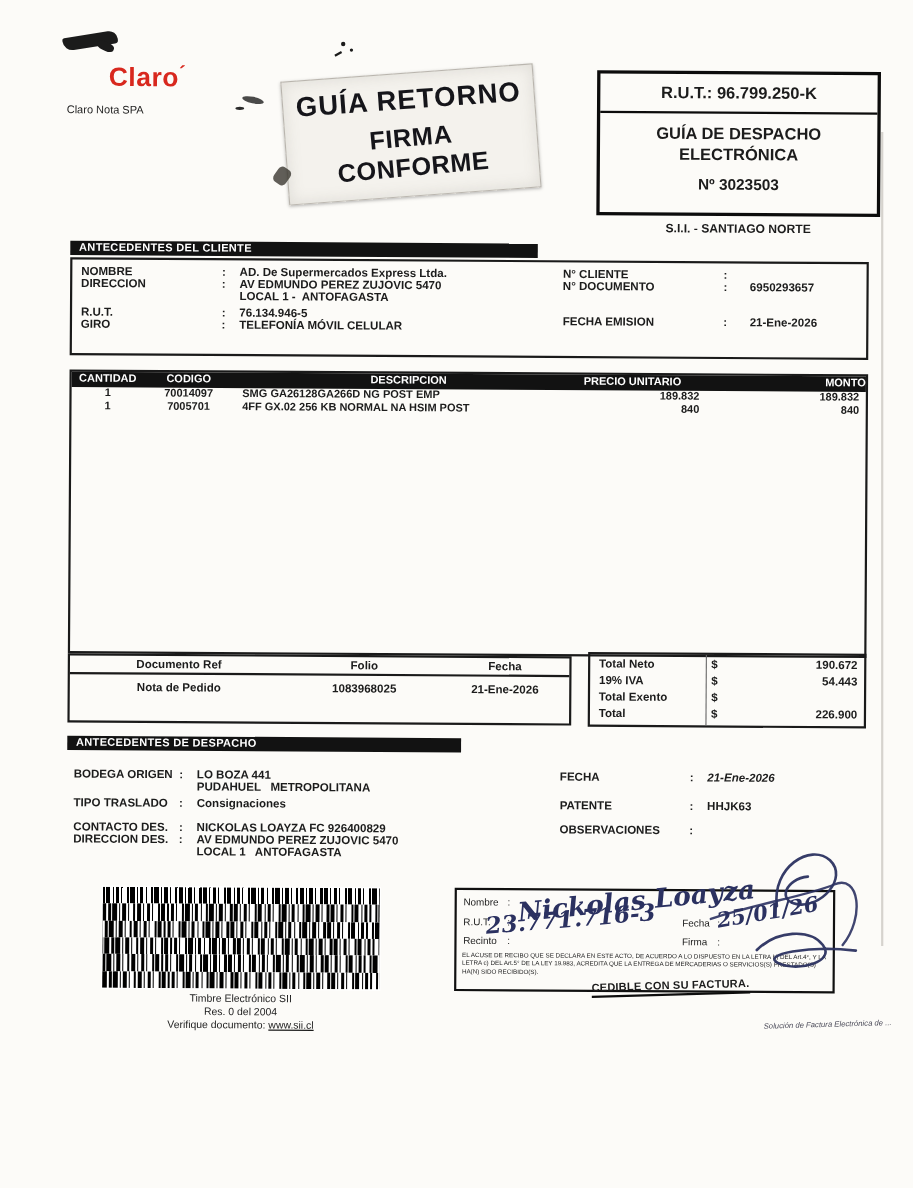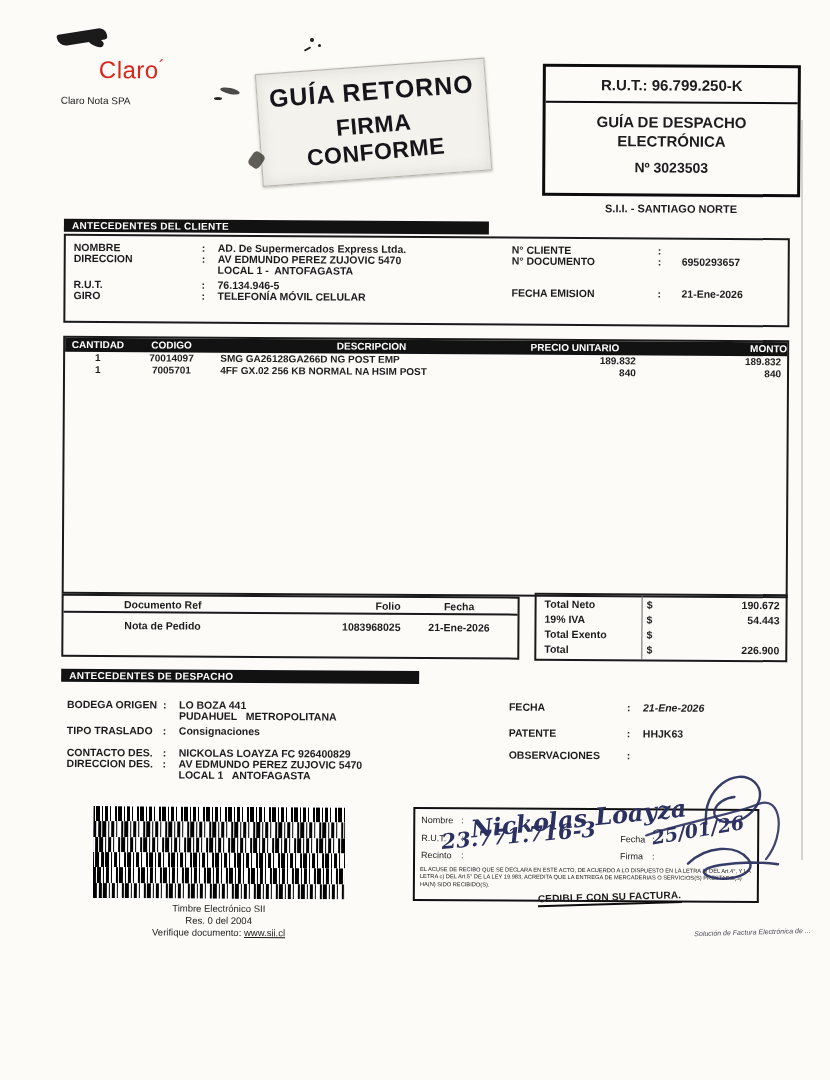--- a/index.html
+++ b/index.html
@@ -3,21 +3,21 @@
 <meta charset="utf-8">
 <style>
   * { margin:0; padding:0; box-sizing:border-box; }
   html,body { width:830px; height:1080px; }
   body { font-family:"Liberation Sans", sans-serif; background:#e9e8e5; color:#1c1c1c; }
   .page { position:relative; width:830px; height:1080px; background:#fcfbf8; overflow:hidden; }
   .doc { position:absolute; inset:0; transform:rotate(0.35deg); transform-origin:50% 50%; }
   .abs { position:absolute; }
 
   
-  .logo { position:absolute; left:96px; top:58px; font-size:24px; font-weight:normal; color:#d8281e; letter-spacing:.5px; }
+  .logo { position:absolute; left:96px; top:58px; font-size:24px; font-weight:bold; color:#d8281e; letter-spacing:.5px; }
   .logo-mark { font-size:18px; vertical-align:6px; }
   .company-name { position:absolute; left:58px; top:97px; font-size:10px; color:#222; }
   .company-lines { position:absolute; left:58px; top:120px; font-size:9.5px; line-height:11.5px; color:#222; }
 
   .stamp { position:absolute; left:256px; top:66px; width:230px; padding:10px 6px 12px; text-align:center;
            transform:rotate(-4.5deg); background:rgba(243,241,236,.92); border:1px solid #b9b5ae;
            box-shadow:0 1px 3px rgba(0,0,0,.28), inset 0 0 14px rgba(120,115,105,.18); }
   .stamp-l1 { font-size:25px; font-weight:800; letter-spacing:1px; color:#15151a; }
   .stamp-l2 { font-size:23px; font-weight:800; letter-spacing:.5px; color:#15151a; margin-top:6px; transform:rotate(-1deg); }
 
@@ -53,21 +53,21 @@
   .col4 { width:120px; text-align:left; }
   .irow .col4 { text-align:right; padding-right:14px; }
   .col5 { width:138px; text-align:right; }
   .irow .col5 { text-align:right; padding-right:6px; }
 
   
   .refbox { position:absolute; left:62px; top:596px; width:458px; height:63px; border:2px solid #1a1a1a; }
   .refhead { display:flex; font-size:10.5px; font-weight:700; padding-top:2px; height:17px; border-bottom:2px solid #1a1a1a; }
   .refrow { display:flex; font-size:10.5px; font-weight:700; margin-top:6px; }
   .rc1 { width:200px; text-align:center; }
-  .rc2 { width:140px; text-align:right; }
+  .rc2 { width:140px; text-align:center; }
   .rc3 { width:118px; text-align:center; }
 
   
   .totals { position:absolute; left:535px; top:592px; width:253px; height:68px; border:2px solid #1a1a1a; padding-top:2px; }
   .tsep { position:absolute; left:105px; top:0; bottom:0; width:1px; background:#666; }
   .trow { display:flex; font-size:10.5px; font-weight:700; line-height:15px; }
   .tl { width:97px; padding-left:8px; }
   .tc { width:32px; text-align:center; }
   .ta { flex:1; text-align:right; padding-right:6px; }
 

